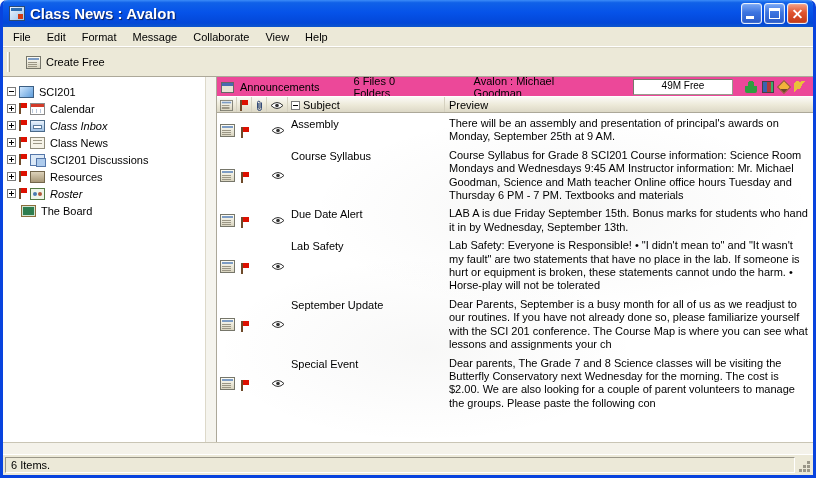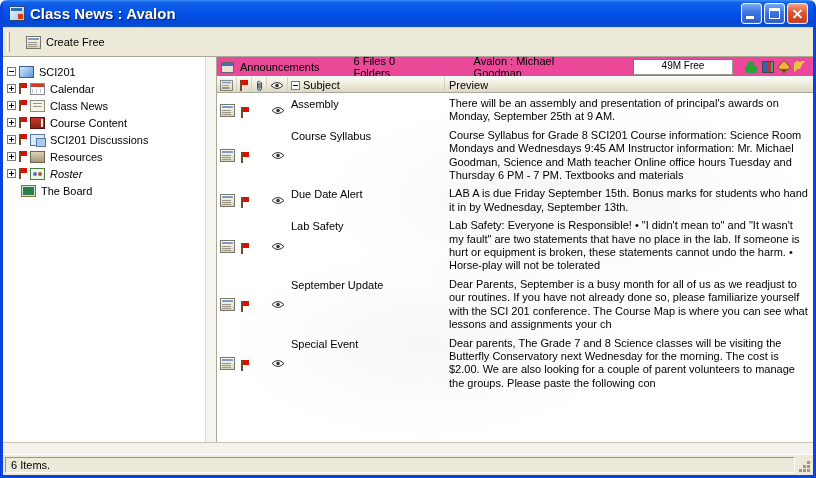--- a/index.html
+++ b/index.html
@@ -169,20 +169,29 @@
       <span class="wbtn">
           <span class="g-max"></span>
         </span>
       <span class="wbtn close">
           <span class="g-x1"></span>
           <span class="g-x2"></span>
         </span>
     </span>
   </div>
 
+  <div class="menubar">
+    <span class="menuitem">File</span>
+    <span class="menuitem">Edit</span>
+    <span class="menuitem">Format</span>
+    <span class="menuitem">Message</span>
+    <span class="menuitem">Collaborate</span>
+    <span class="menuitem">View</span>
+    <span class="menuitem">Help</span>
+  </div>
 
   <div class="toolbar">
     <span class="toolgrip"></span>
     <span class="toolbtn">
       <span class="msgic"></span>
       <span>Create Free</span>
     </span>
   </div>
 
   <div class="content">
@@ -196,34 +205,34 @@
           <span class="lbl">SCI201</span>
         </div>
 
         <div class="trow">
           <span class="expbox plus"></span>
           <span class="flag"></span>
           <span class="ic ic-calendar"></span>
           <span class="lbl">Calendar</span>
         </div>
 
+        <div class="trow italic">
+          <span class="expbox plus"></span>
+          <span class="flag"></span>
+          <span class="ic ic-inbox"></span>
+          <span class="lbl">Class Inbox</span>
+        </div>
 
         <div class="trow">
           <span class="expbox plus"></span>
           <span class="flag"></span>
           <span class="ic ic-news"></span>
           <span class="lbl">Class News</span>
         </div>
 
-        <div class="trow">
-          <span class="expbox plus"></span>
-          <span class="flag"></span>
-          <span class="ic ic-book"></span>
-          <span class="lbl">Course Content</span>
-        </div>
 
         <div class="trow">
           <span class="expbox plus"></span>
           <span class="flag"></span>
           <span class="ic ic-chat"></span>
           <span class="lbl">SCI201 Discussions</span>
         </div>
 
         <div class="trow">
           <span class="expbox plus"></span>

